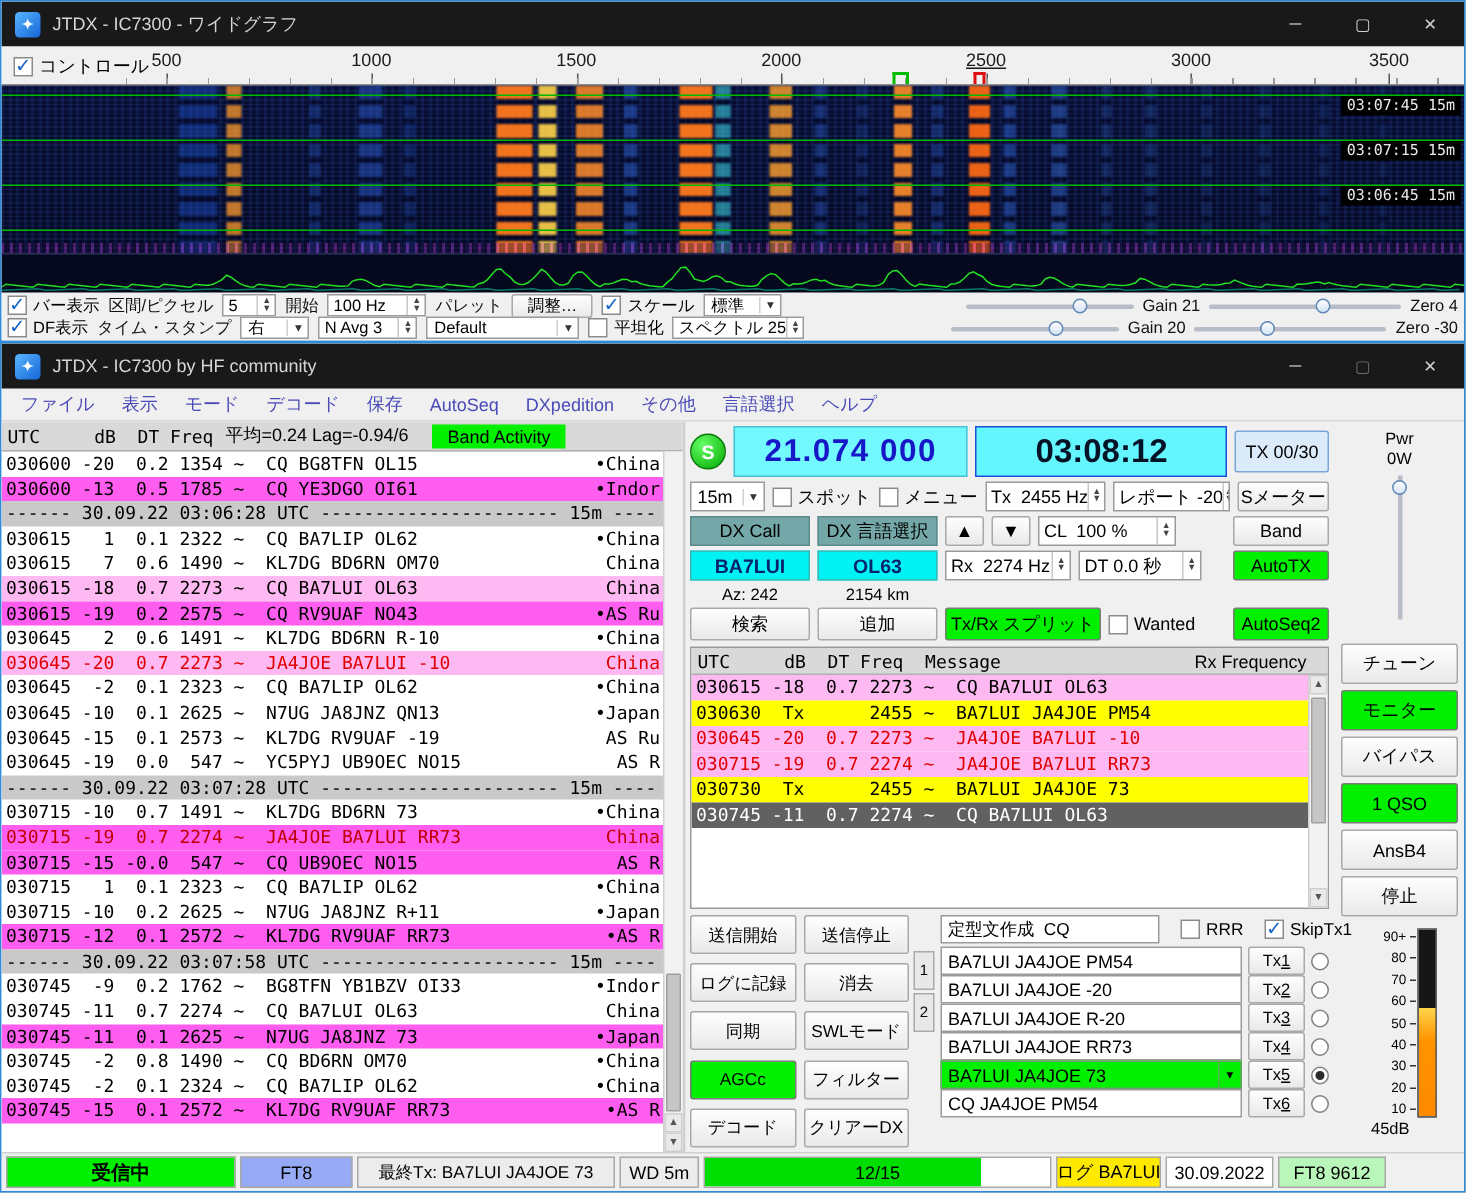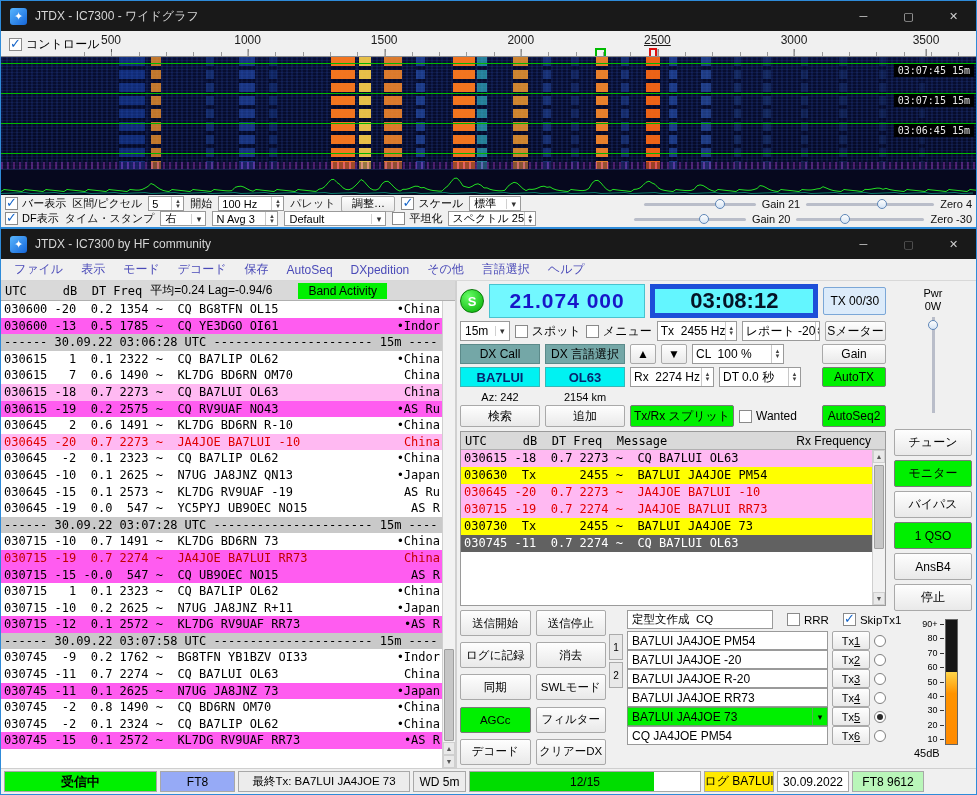--- a/index.html
+++ b/index.html
@@ -57,41 +57,41 @@
 .push{margin-left:auto}
 .vslider{position:relative;width:14px}
 .vslider .track{position:absolute;top:0;bottom:0;left:6px;width:3px;background:#b9bdc9}
 
 .menubar{height:22px;display:flex;align-items:center;background:#f0f0f0;border-bottom:1px solid #d8d8d8;padding-left:4px;flex:0 0 22px}
 .menu-item{padding:0 9px;font-size:12px;color:#4a4ab8;height:22px;display:flex;align-items:center}
 .content{flex:1;display:flex;min-height:0}
 .left-panel{flex:0 0 456px;position:relative;background:#fff;border-right:2px solid #d0d0d0;display:flex;flex-direction:column;min-height:0}
 .tbl-header{height:20px;background:#d9d9d9;border-bottom:1px solid #b0b0b0;display:flex;align-items:center;font-size:12px;padding:0 4px;gap:8px;flex:0 0 20px;overflow:hidden}
 .tbl-header .mono{font-size:12px;white-space:pre}
-.ba-label{background:var(--accent_green);padding:0 10px;font-size:12px;height:16px;display:flex;align-items:center;margin-left:18px}
+.ba-label{background:var(--accent_green);padding:0 10px;font-size:12px;height:16px;display:flex;align-items:center;margin-left:8px}
 .left-panel .rows{flex:1;overflow:hidden;margin-right:13px;font-family:"DejaVu Sans Mono",monospace;font-size:12px}
 .brow{height:16.6px;line-height:16.6px;display:flex;white-space:pre;padding-left:3px;overflow:hidden}
 .brow .msg{flex:1}
 .brow .country{padding-right:2px}
 .brow.sep{background:#c9c9c9;display:block}
 .brow.cq{background:var(--cq_magenta)}
 .brow.pink{background:var(--mycall_pink)}
 .brow.mycall{background:var(--mycall_pink);color:#e00000}
 .brow.mycall2{background:var(--cq_magenta);color:#c00000}
 .vscroll{position:absolute;top:20px;bottom:0;right:0;width:13px;background:#f2f2f2;border-left:1px solid #cfcfcf}
 .vscroll .thumb{position:absolute;left:1px;right:1px;background:#c6c6c6;border:1px solid #9f9f9f;border-radius:1px}
 .sarrow{height:13px;display:flex;align-items:center;justify-content:center;font-size:7px;color:#555;background:#e9e9e9;border:1px solid #cfcfcf}
 .arrows-bottom{position:absolute;bottom:0;left:0;right:0}
 .right-panel{flex:1;display:flex;min-width:0;padding:3px 0 0 3px}
 .rp-main{flex:1;display:flex;flex-direction:column;min-width:0}
 .rp-side{flex:0 0 86px;display:flex;flex-direction:column;align-items:center;padding-top:1px}
 .rp-row{display:flex;align-items:center;gap:5px;margin:0 4px 3px 0}
 .s-ind{width:24px;height:24px;border-radius:50%;background:radial-gradient(circle at 35% 30%,#66ff66,#00aa00);border:1px solid #0a7a0a;color:#fff;font-weight:bold;font-size:13px;display:flex;align-items:center;justify-content:center;flex:0 0 24px}
 .freq-display{width:160px;height:34px;background:#72f8ff;border:1px solid #49c3cf;color:#1717c8;font-weight:bold;font-size:21px;display:flex;align-items:center;justify-content:center;letter-spacing:1px}
-.clock{width:172px;height:34px;background:var(--display_cyan);border:5px solid #1d4ed8;color:#041326;font-weight:bold;font-size:22px;display:flex;align-items:center;justify-content:center}
+.clock{width:172px;height:34px;background:var(--display_cyan);border:1px solid #1d4ed8;color:#041326;font-weight:bold;font-size:22px;display:flex;align-items:center;justify-content:center}
 .txtime-btn{margin-left:auto;width:64px;height:28px;background:#dcebfa;border:1px solid #7ba7d7;border-radius:2px;font-size:12px}
 .btn{background:linear-gradient(#fefefe,#e9e9e9);border:1px solid #a9a9a9;border-radius:2px;font-size:12px;display:flex;align-items:center;justify-content:center;color:#000;font-family:inherit}
 .btn.green{background:var(--accent_green);border-color:#7a7a7a}
 .teal{background:#74a7a7;border:1px solid #5c8a8a;display:flex;align-items:center;justify-content:center;font-size:12px}
 .cyanbox{background:#00f2f2;border:1px solid #35b9b9;color:#06246e;font-weight:bold;display:flex;align-items:center;justify-content:center;font-size:13px}
 .rowE{justify-content:flex-start;font-size:11px;margin-bottom:2px;height:13px}
 .rowE span{width:80px;text-align:center}
 .rx-table{position:relative;flex:1;background:#fff;border:1px solid #9a9a9a;margin:1px 4px 2px 0;display:flex;flex-direction:column;min-height:0}
 .rx-table .tbl-header{height:18px;flex-basis:18px}
 .rx-label{margin-left:auto;font-size:12px;padding-right:10px}
@@ -397,21 +397,21 @@
         </div>
         <div class="rp-row">
           <div class="teal" style="width:80px;height:20px">DX Call</div>
           <div class="teal" style="width:80px;height:20px">DX 言語選択</div>
           <button class="btn" style="width:26px;height:20px">▲</button>
           <button class="btn" style="width:26px;height:20px">▼</button>
           <div class="spinner" style="width:92px;height:20px;font-size:12px">
               <span class="val">CL  100 %</span>
               <span class="spin-arrows"></span>
             </div>
-          <button class="btn push" style="width:64px;height:20px">Gain</button>
+          <button class="btn push" style="width:64px;height:20px">Band</button>
         </div>
         <div class="rp-row">
           <div class="cyanbox" style="width:80px;height:20px">BA7LUI</div>
           <div class="cyanbox" style="width:80px;height:20px">OL63</div>
           <div class="spinner" style="width:84px;height:20px;font-size:12px">
               <span class="val">Rx  2274 Hz</span>
               <span class="spin-arrows"></span>
             </div>
           <div class="spinner" style="width:82px;height:20px;font-size:12px">
               <span class="val">DT 0.0 秒</span>

